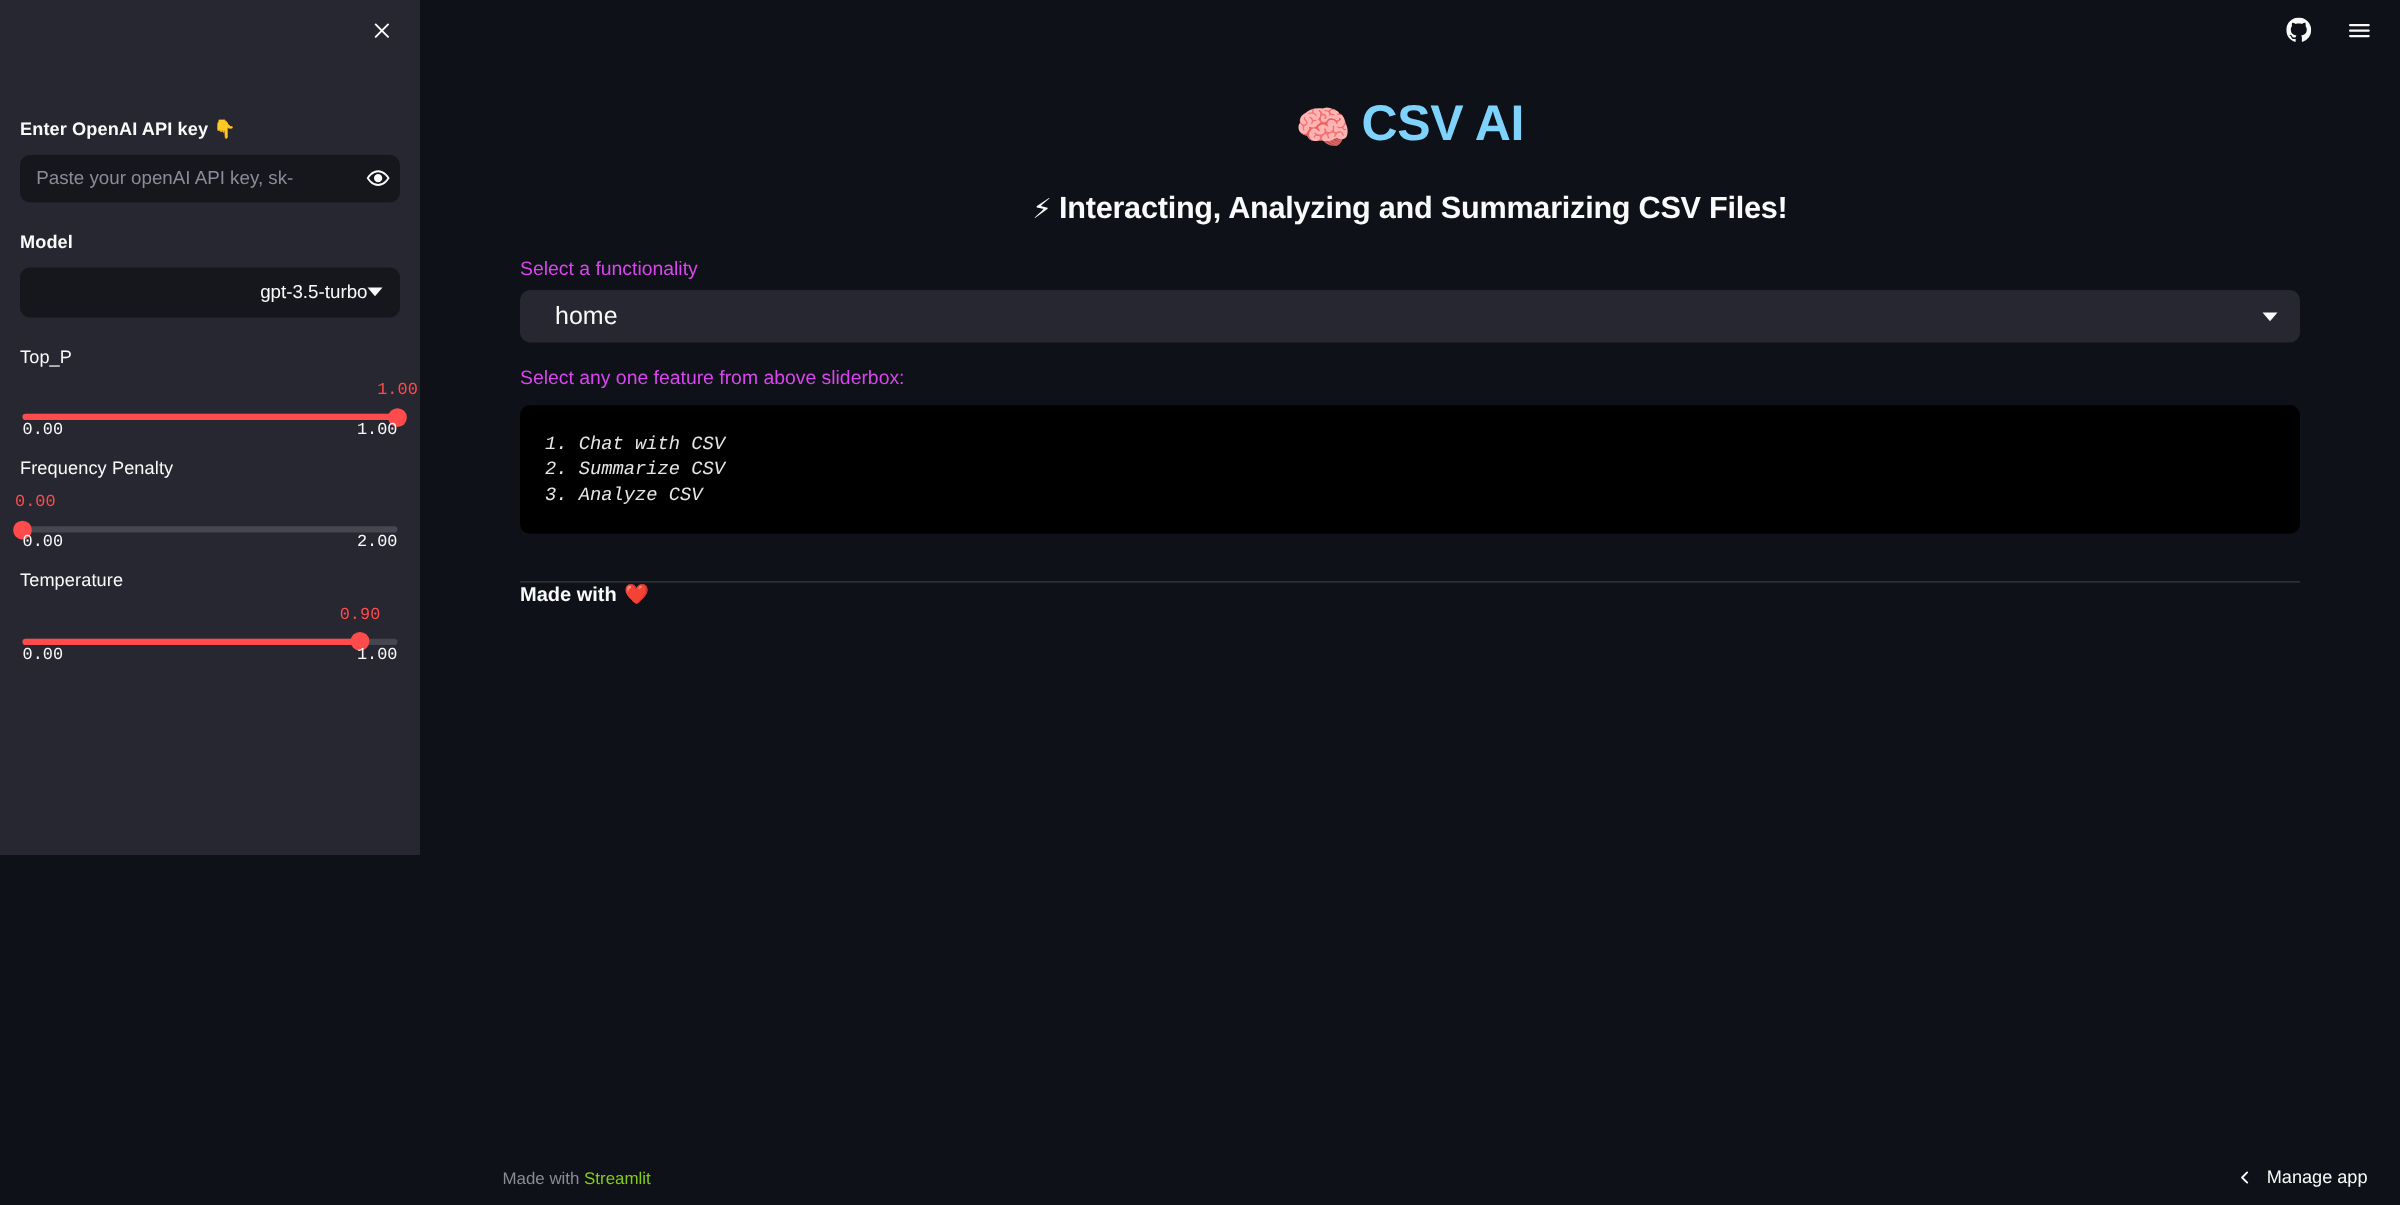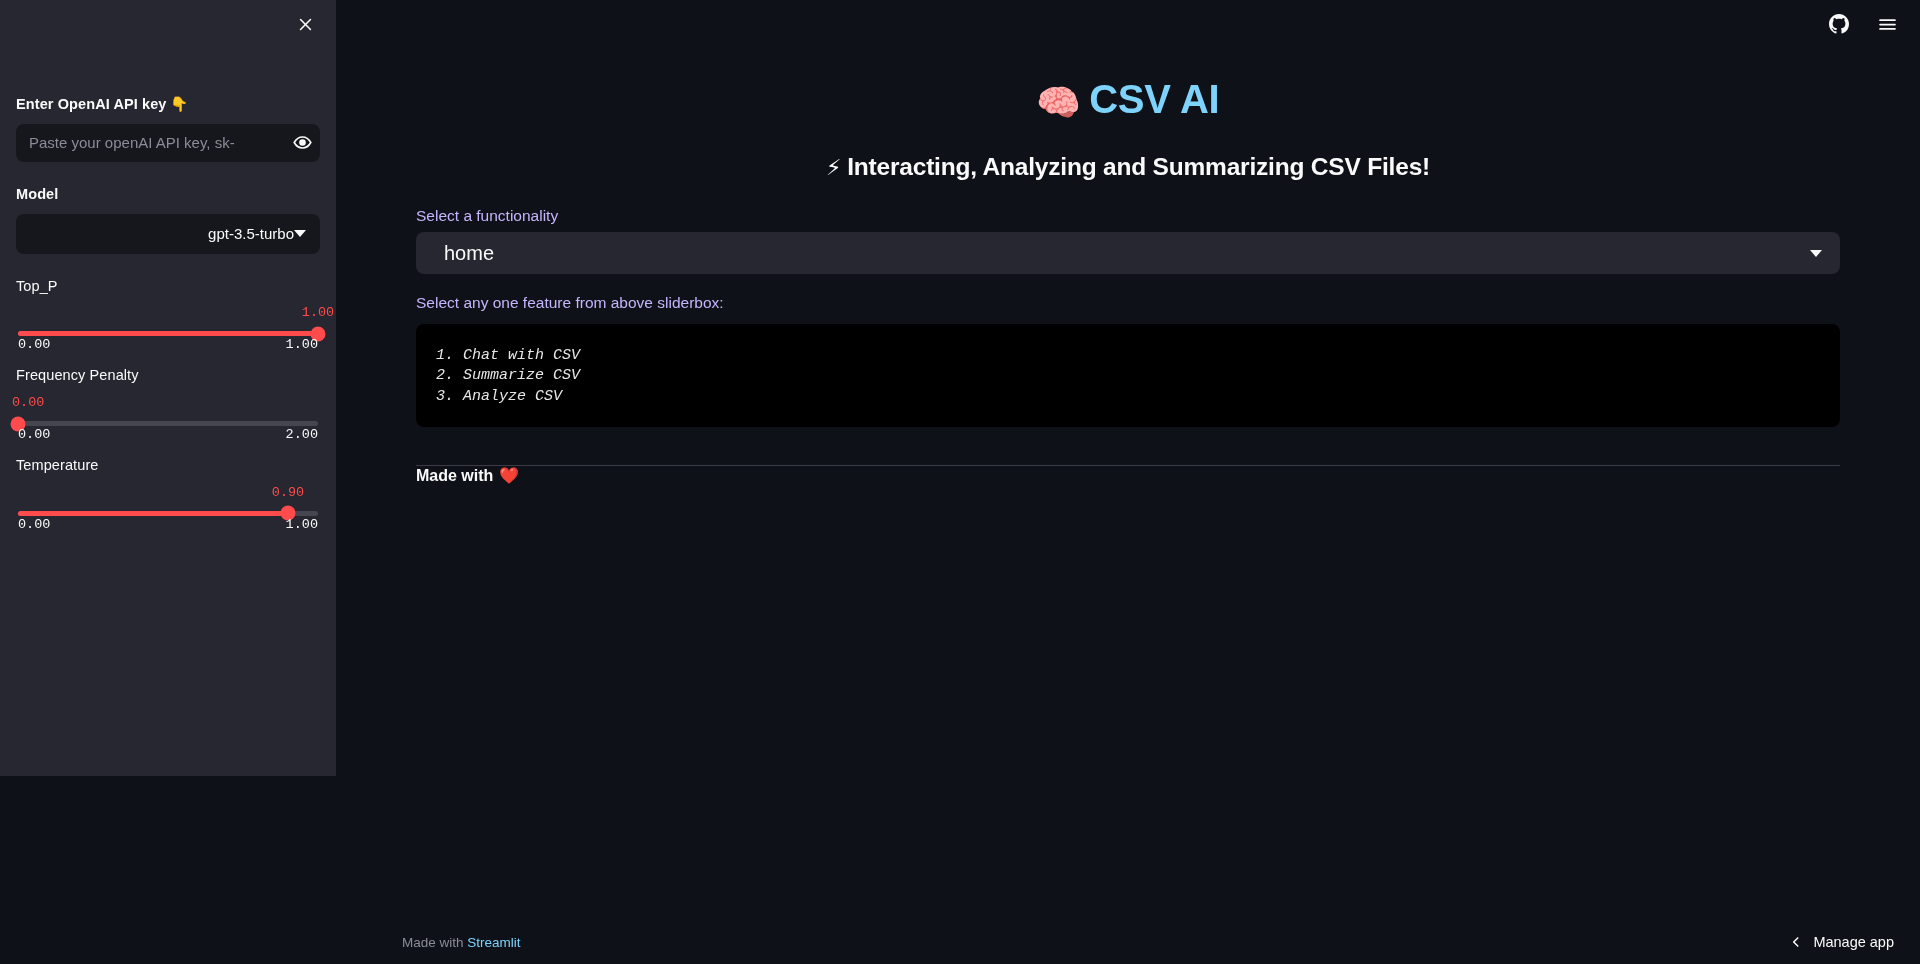--- a/index.html
+++ b/index.html
@@ -17,21 +17,21 @@
     width: 1920px;
     height: 964px;
     display: flex;
     background: #0e1117;
   }
 
   
   #sidebar {
     position: relative;
     width: 336px;
-    height: 776px;
+    height: 684px;
     background: #262730;
     flex: 0 0 336px;
     padding: 0 16px;
   }
 
   .sidebar-close {
     position: absolute;
     top: 9px;
     right: 16px;
     width: 30px;
@@ -222,21 +222,21 @@
     color: #fafafa;
     margin-top: 28px;
     letter-spacing: -0.2px;
   }
   .app-subtitle .emoji { margin-right: 6px; font-size: 22px; }
 
   .block { margin-top: 0; }
 
   .main-label {
     font-size: 15.5px;
-    color: #c4b5fd;
+    color: #d946ef;
     margin-bottom: 7px;
   }
 
   .main-select {
     height: 42px;
     background: #262730;
     border-radius: 8px;
     display: flex;
     align-items: center;
     justify-content: space-between;
@@ -288,21 +288,21 @@
     justify-content: space-between;
     padding: 0 18px 0 0;
     pointer-events: none;
   }
   .footer-left {
     margin-left: 66px;
     font-size: 13.5px;
     color: #8b8c98;
     pointer-events: auto;
   }
-  .footer-left b { color: #7dd3fc; font-weight: normal; }
+  .footer-left b { color: #84cc16; font-weight: normal; }
   .footer-right {
     display: flex;
     align-items: center;
     gap: 10px;
     font-size: 14.5px;
     color: #fafafa;
     cursor: pointer;
     pointer-events: auto;
     padding: 6px 8px;
   }

